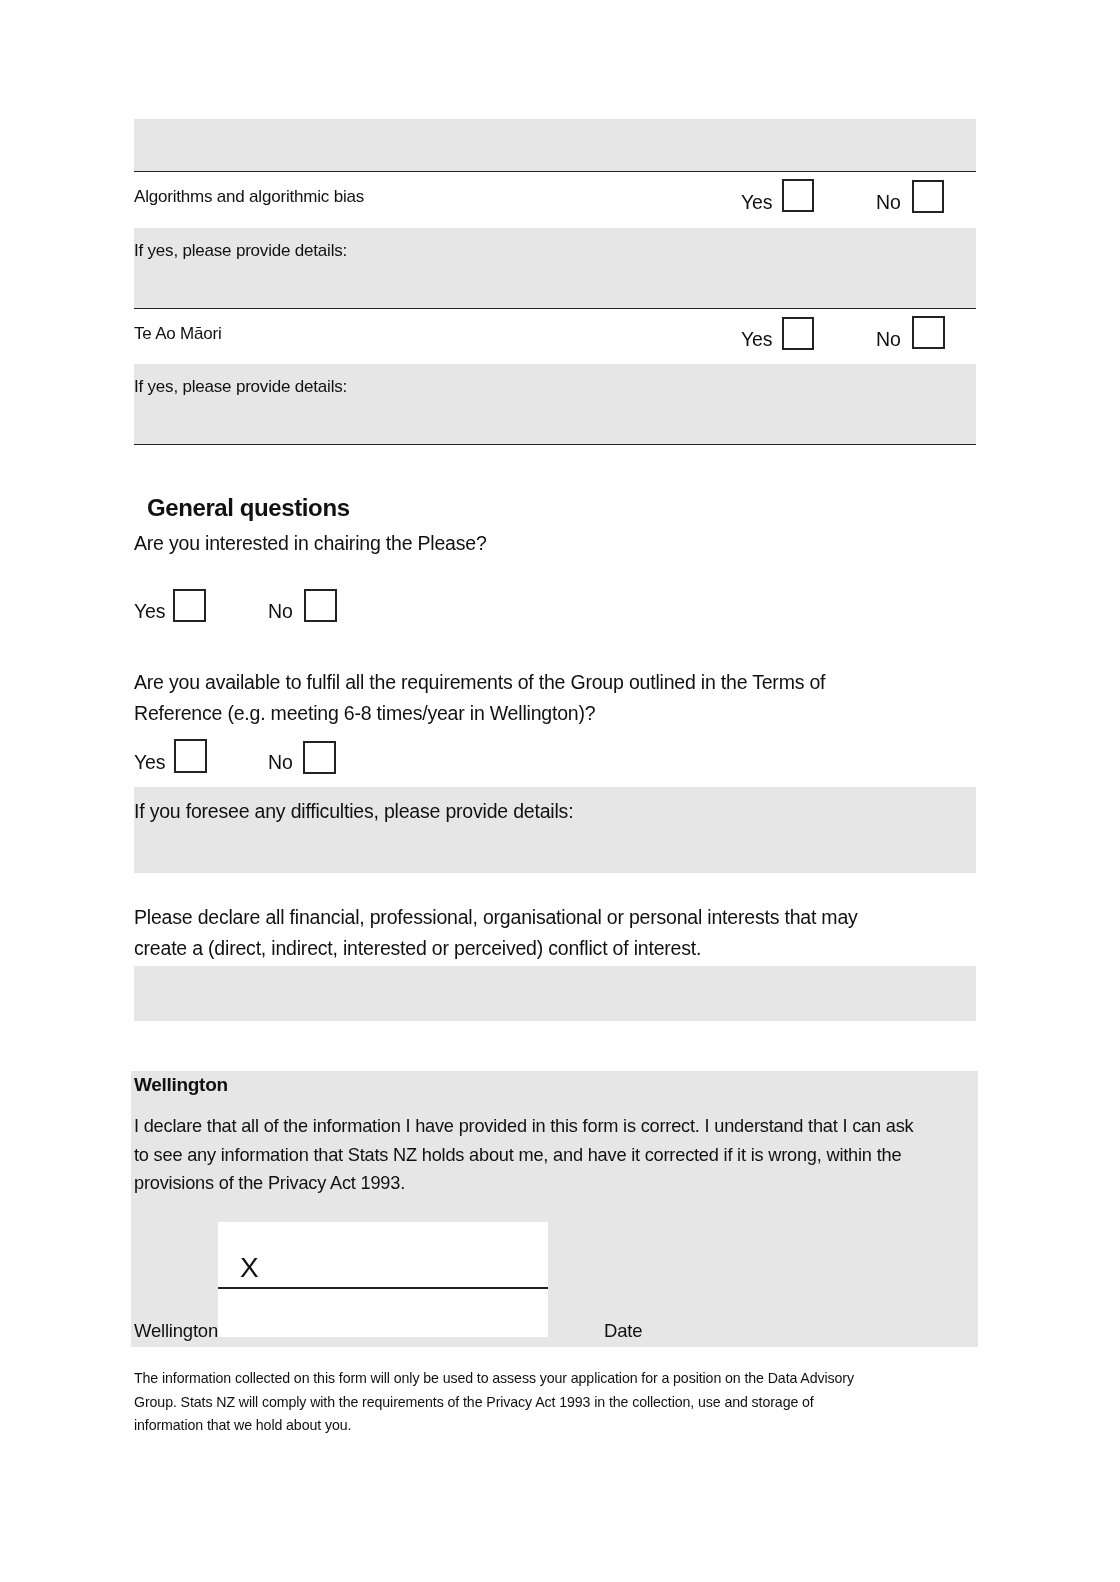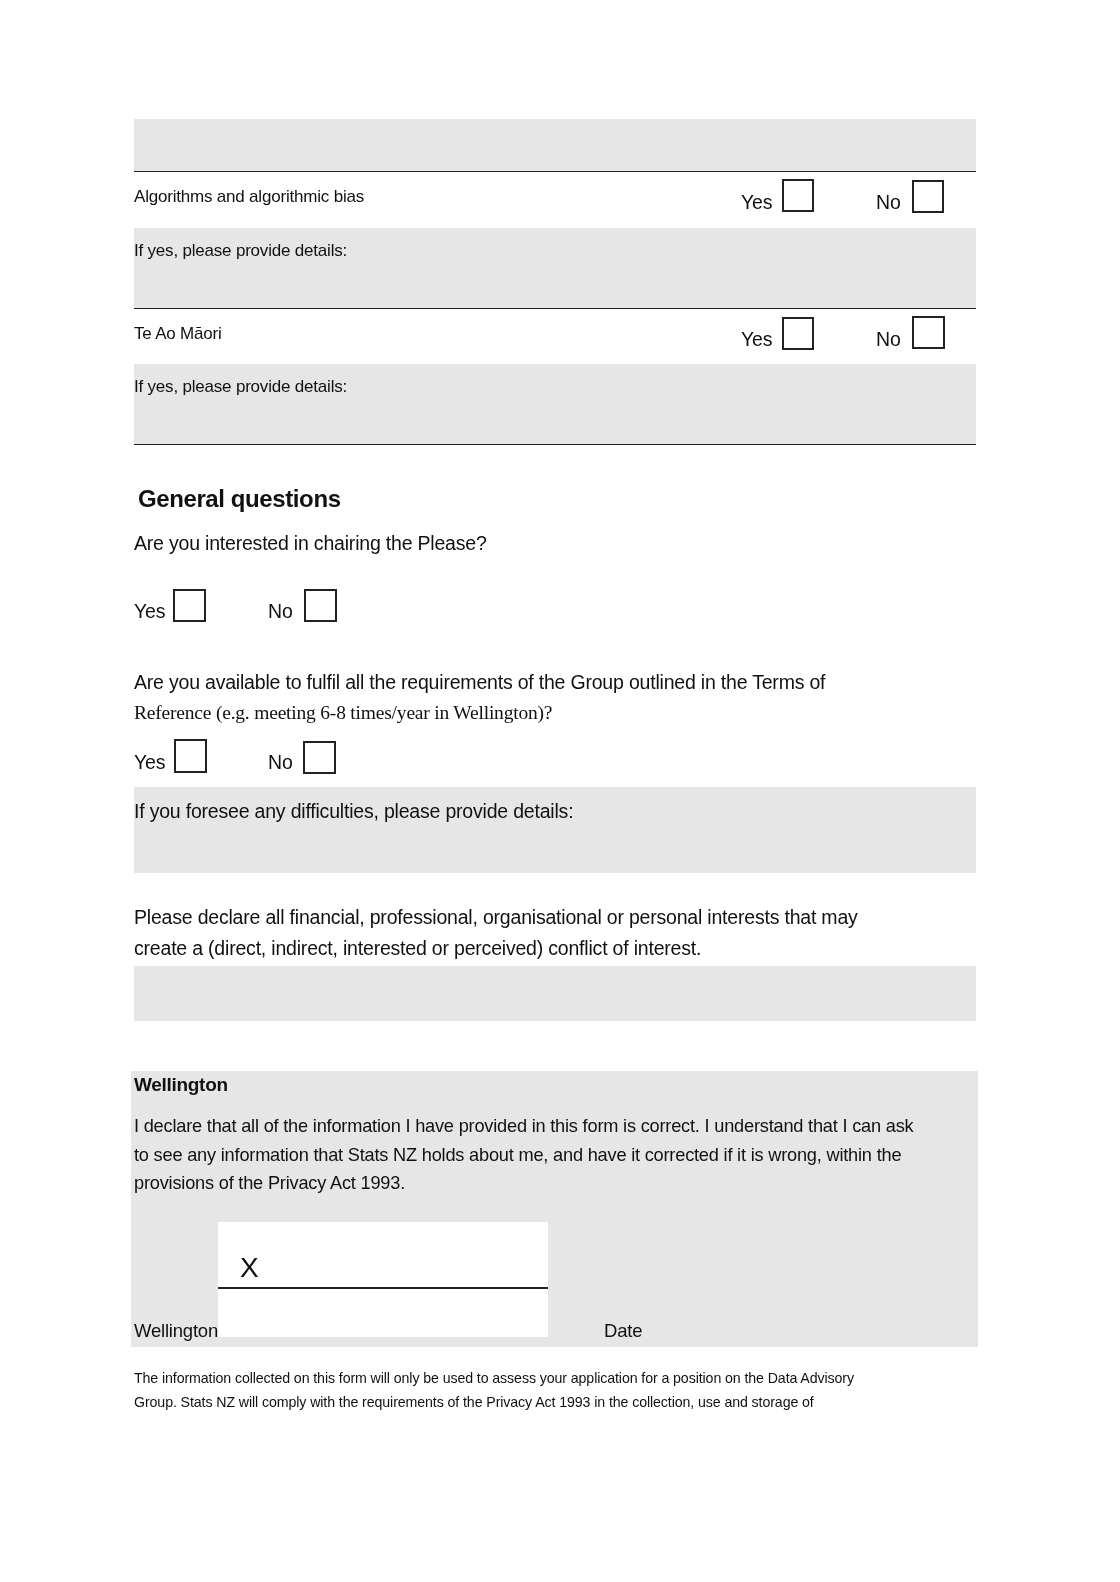--- a/index.html
+++ b/index.html
@@ -11,21 +11,21 @@
     .grey { background: #e6e6e6; }
     .rule { position: absolute; height: 0; border-top: 1.5px solid #222; }
     .txt17 { font-size: 17px; letter-spacing: -0.2px; }
     .txt19 { font-size: 19.5px; letter-spacing: -0.2px; }
     .txt14 { font-size: 14.2px; letter-spacing: -0.1px; line-height: 23.5px; }
     .cb {
       position: absolute; width: 31px; height: 31px; box-sizing: border-box;
       border: 2px solid #222; background: #fff; cursor: pointer;
     }
     .lbl { position: absolute; white-space: nowrap; }
-    h2 { margin: 4px; }
+    h2 { margin: 13px; }
   </style>
 </head>
 <body>
 
 <div class="abs grey" style="left:134px; top:119px; width:842px; height:52px;"></div>
 <div class="rule" style="left:134px; top:171px; width:842px;"></div>
 
 <div class="lbl txt17" style="left:134px; top:187px;">Algorithms and algorithmic bias</div>
 <div class="lbl txt19" style="left:741px; top:191px;">Yes</div>
 <div class="cb" style="left:782px; top:179px; width:32px; height:33px;"></div>
@@ -48,21 +48,21 @@
 
 <h2 class="lbl" style="left:134px; top:481px; font-size:24px; font-weight:bold; letter-spacing:-0.4px;">General questions</h2>
 
 <div class="lbl txt19" style="left:134px; top:532px;">Are you interested in chairing the Please?</div>
 <div class="lbl txt19" style="left:134px; top:600px;">Yes</div>
 <div class="cb" style="left:173px; top:589px; width:33px; height:33px;"></div>
 <div class="lbl txt19" style="left:268px; top:600px;">No</div>
 <div class="cb" style="left:304px; top:589px; width:33px; height:33px;"></div>
 
 <div class="lbl txt19" style="left:134px; top:671px;">Are you available to fulfil all the requirements of the Group outlined in the Terms of</div>
-<div class="lbl txt19" style="left:134px; top:702px;font-family:Liberation Serif, serif;">Reference (e.g. meeting 6-8 times/year in Wellington)?</div>
+<div class="lbl txt19" style="left:134px; top:702px;">Reference (e.g. meeting 6-8 times/year in Wellington)?</div>
 <div class="lbl txt19" style="left:134px; top:751px;">Yes</div>
 <div class="cb" style="left:174px; top:739px; width:33px; height:34px;"></div>
 <div class="lbl txt19" style="left:268px; top:751px;">No</div>
 <div class="cb" style="left:303px; top:741px; width:33px; height:33px;"></div>
 
 <div class="abs grey" style="left:134px; top:787px; width:842px; height:86px;"></div>
 <div class="lbl txt19" style="left:134px; top:800px;">If you foresee any difficulties, please provide details:</div>
 
 <div class="lbl txt19" style="left:134px; top:906px;">Please declare all financial, professional, organisational or personal interests that may</div>
 <div class="lbl txt19" style="left:134px; top:937px;">create a (direct, indirect, interested or perceived) conflict of interest.</div>
@@ -77,13 +77,14 @@
 <div class="abs" style="left:218px; top:1222px; width:330px; height:115px; background:#fff;">
   <div class="lbl" style="left:22px; top:30px; font-size:28px;">X</div>
   <div class="rule" style="left:0; top:65px; width:330px; border-top:2px solid #222;"></div>
 </div>
 <div class="lbl txt17" style="left:134px; top:1320px; font-size:18.5px;">Wellington</div>
 <div class="lbl txt17" style="left:604px; top:1320px; font-size:18.5px;">Date</div>
 
 <div class="abs txt14" style="left:134px; top:1367px; width:860px;">
   <div style="white-space:nowrap;">The information collected on this form will only be used to assess your application for a position on the Data Advisory</div>
   <div style="white-space:nowrap;">Group. Stats NZ will comply with the requirements of the Privacy Act 1993 in the collection, use and storage of</div>
+  <div style="white-space:nowrap;">information that we hold about you.</div>
 </div>
 
 </body></html>

